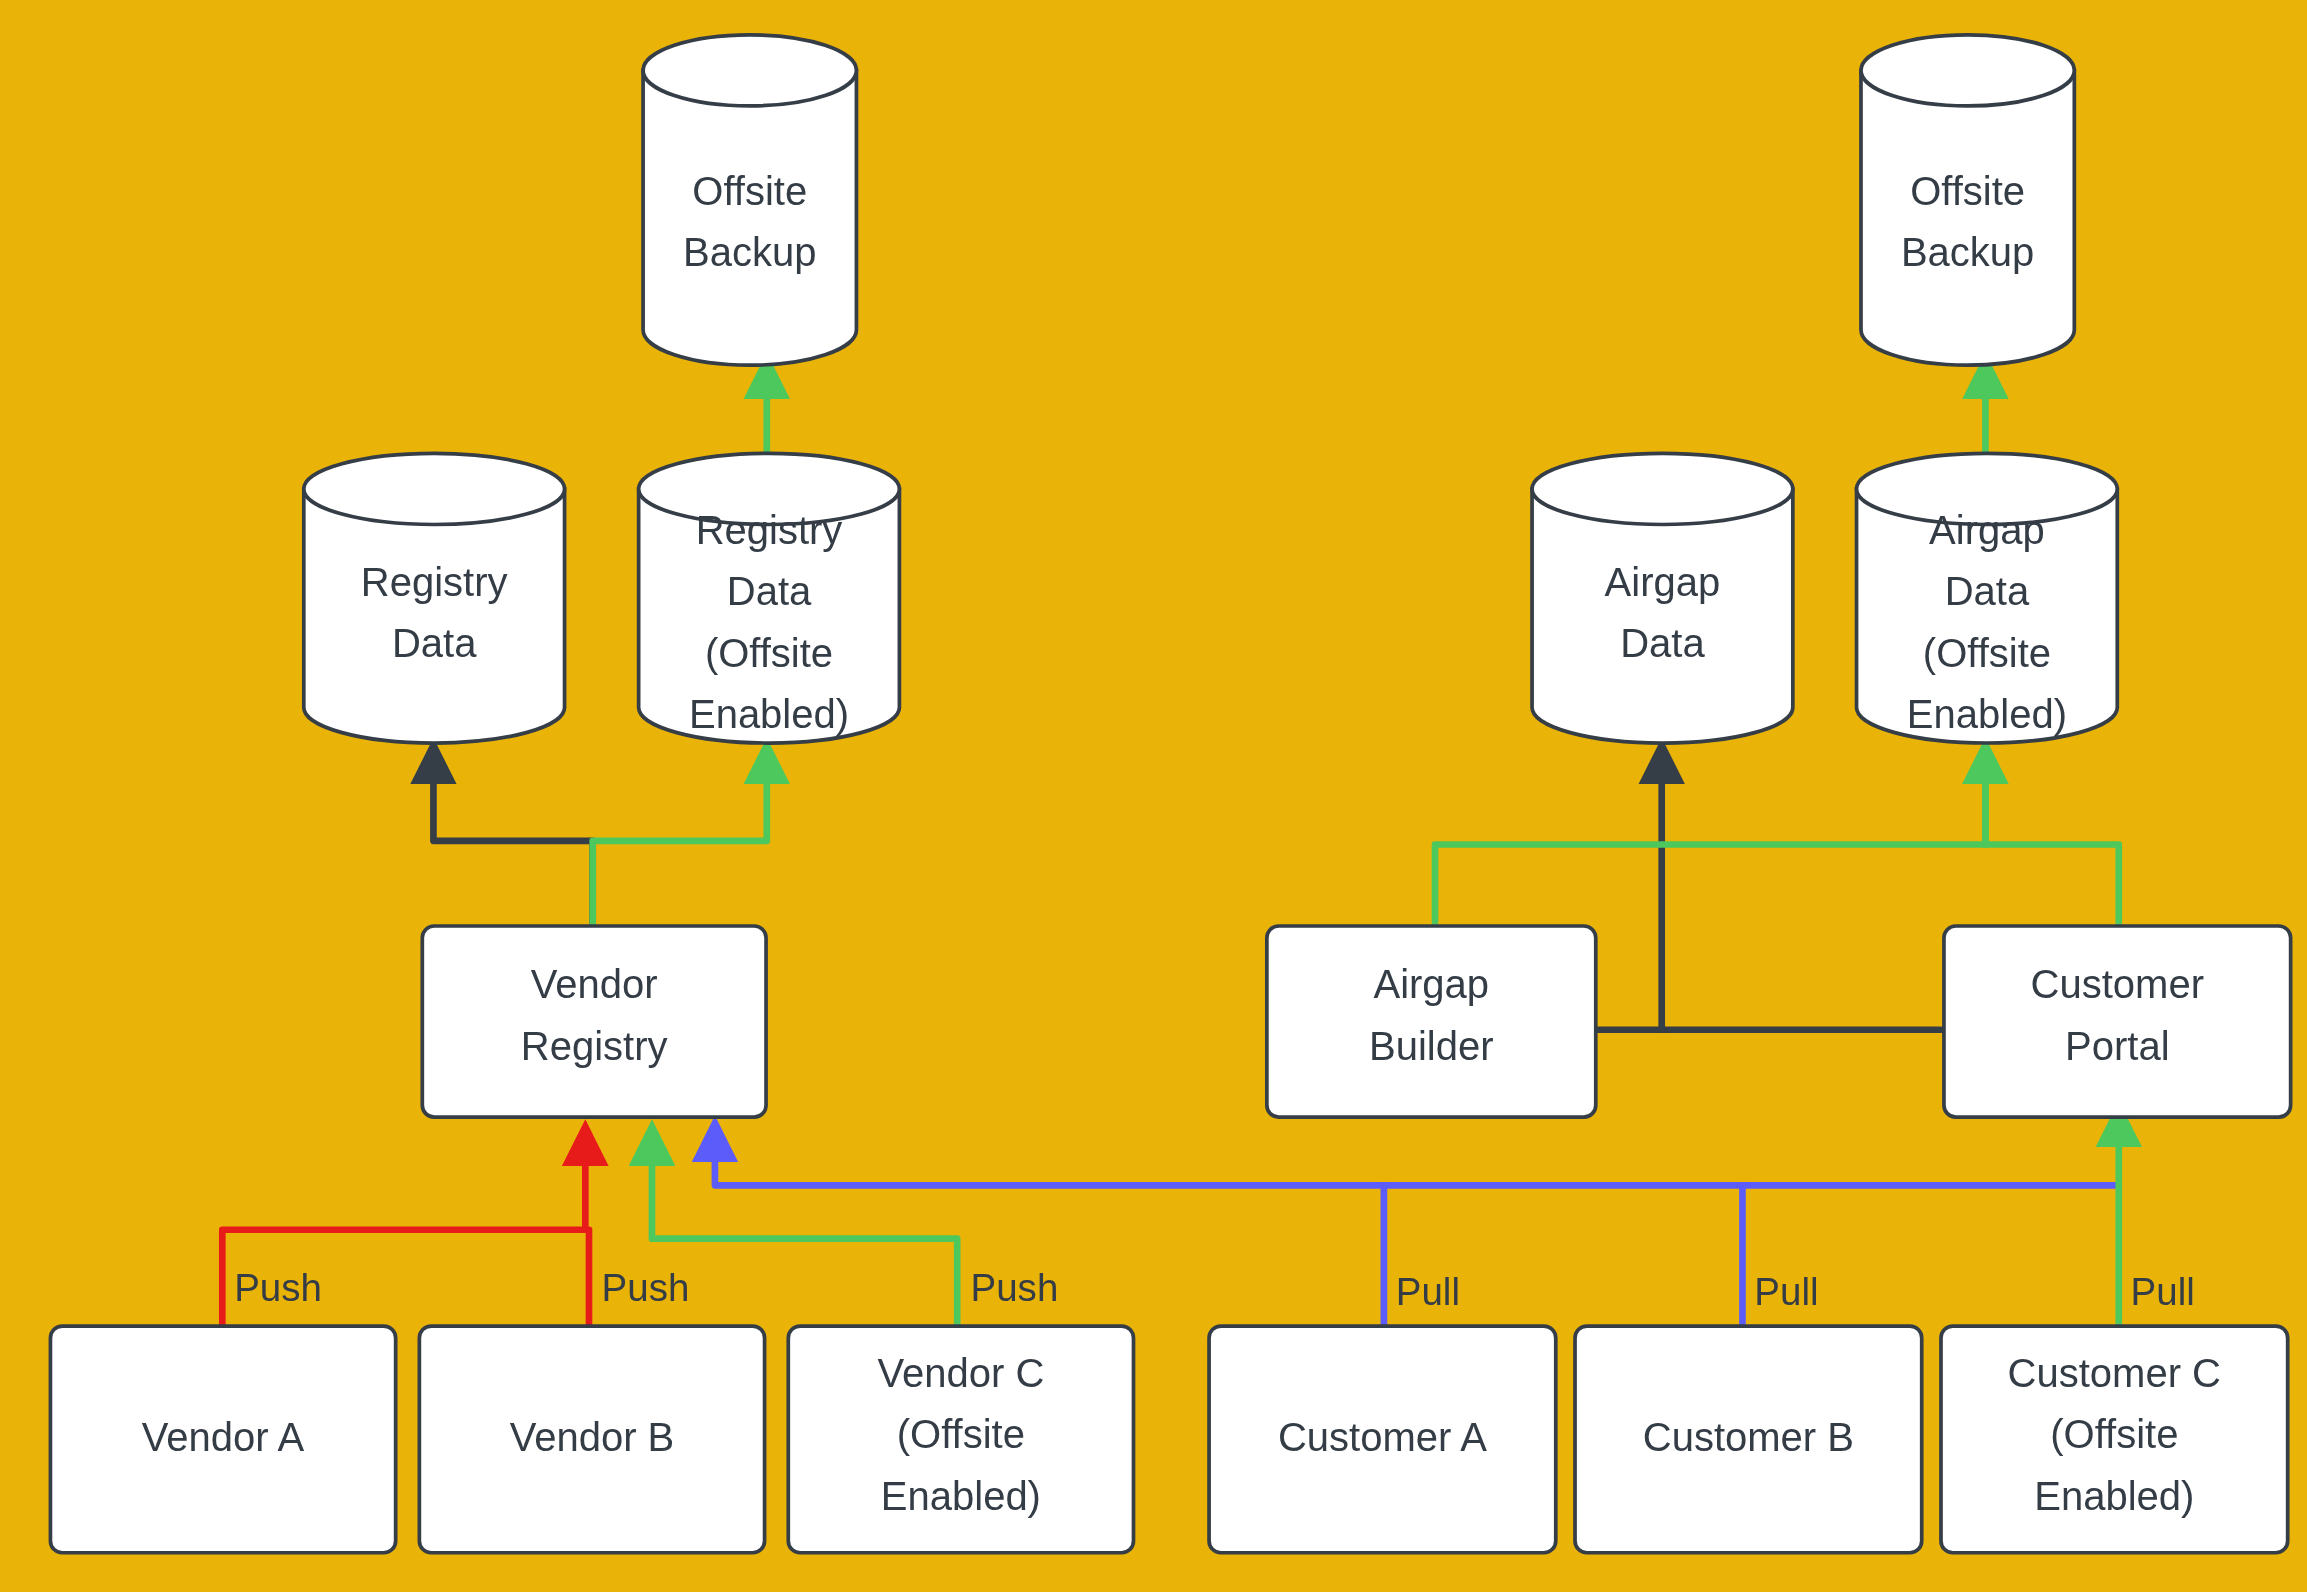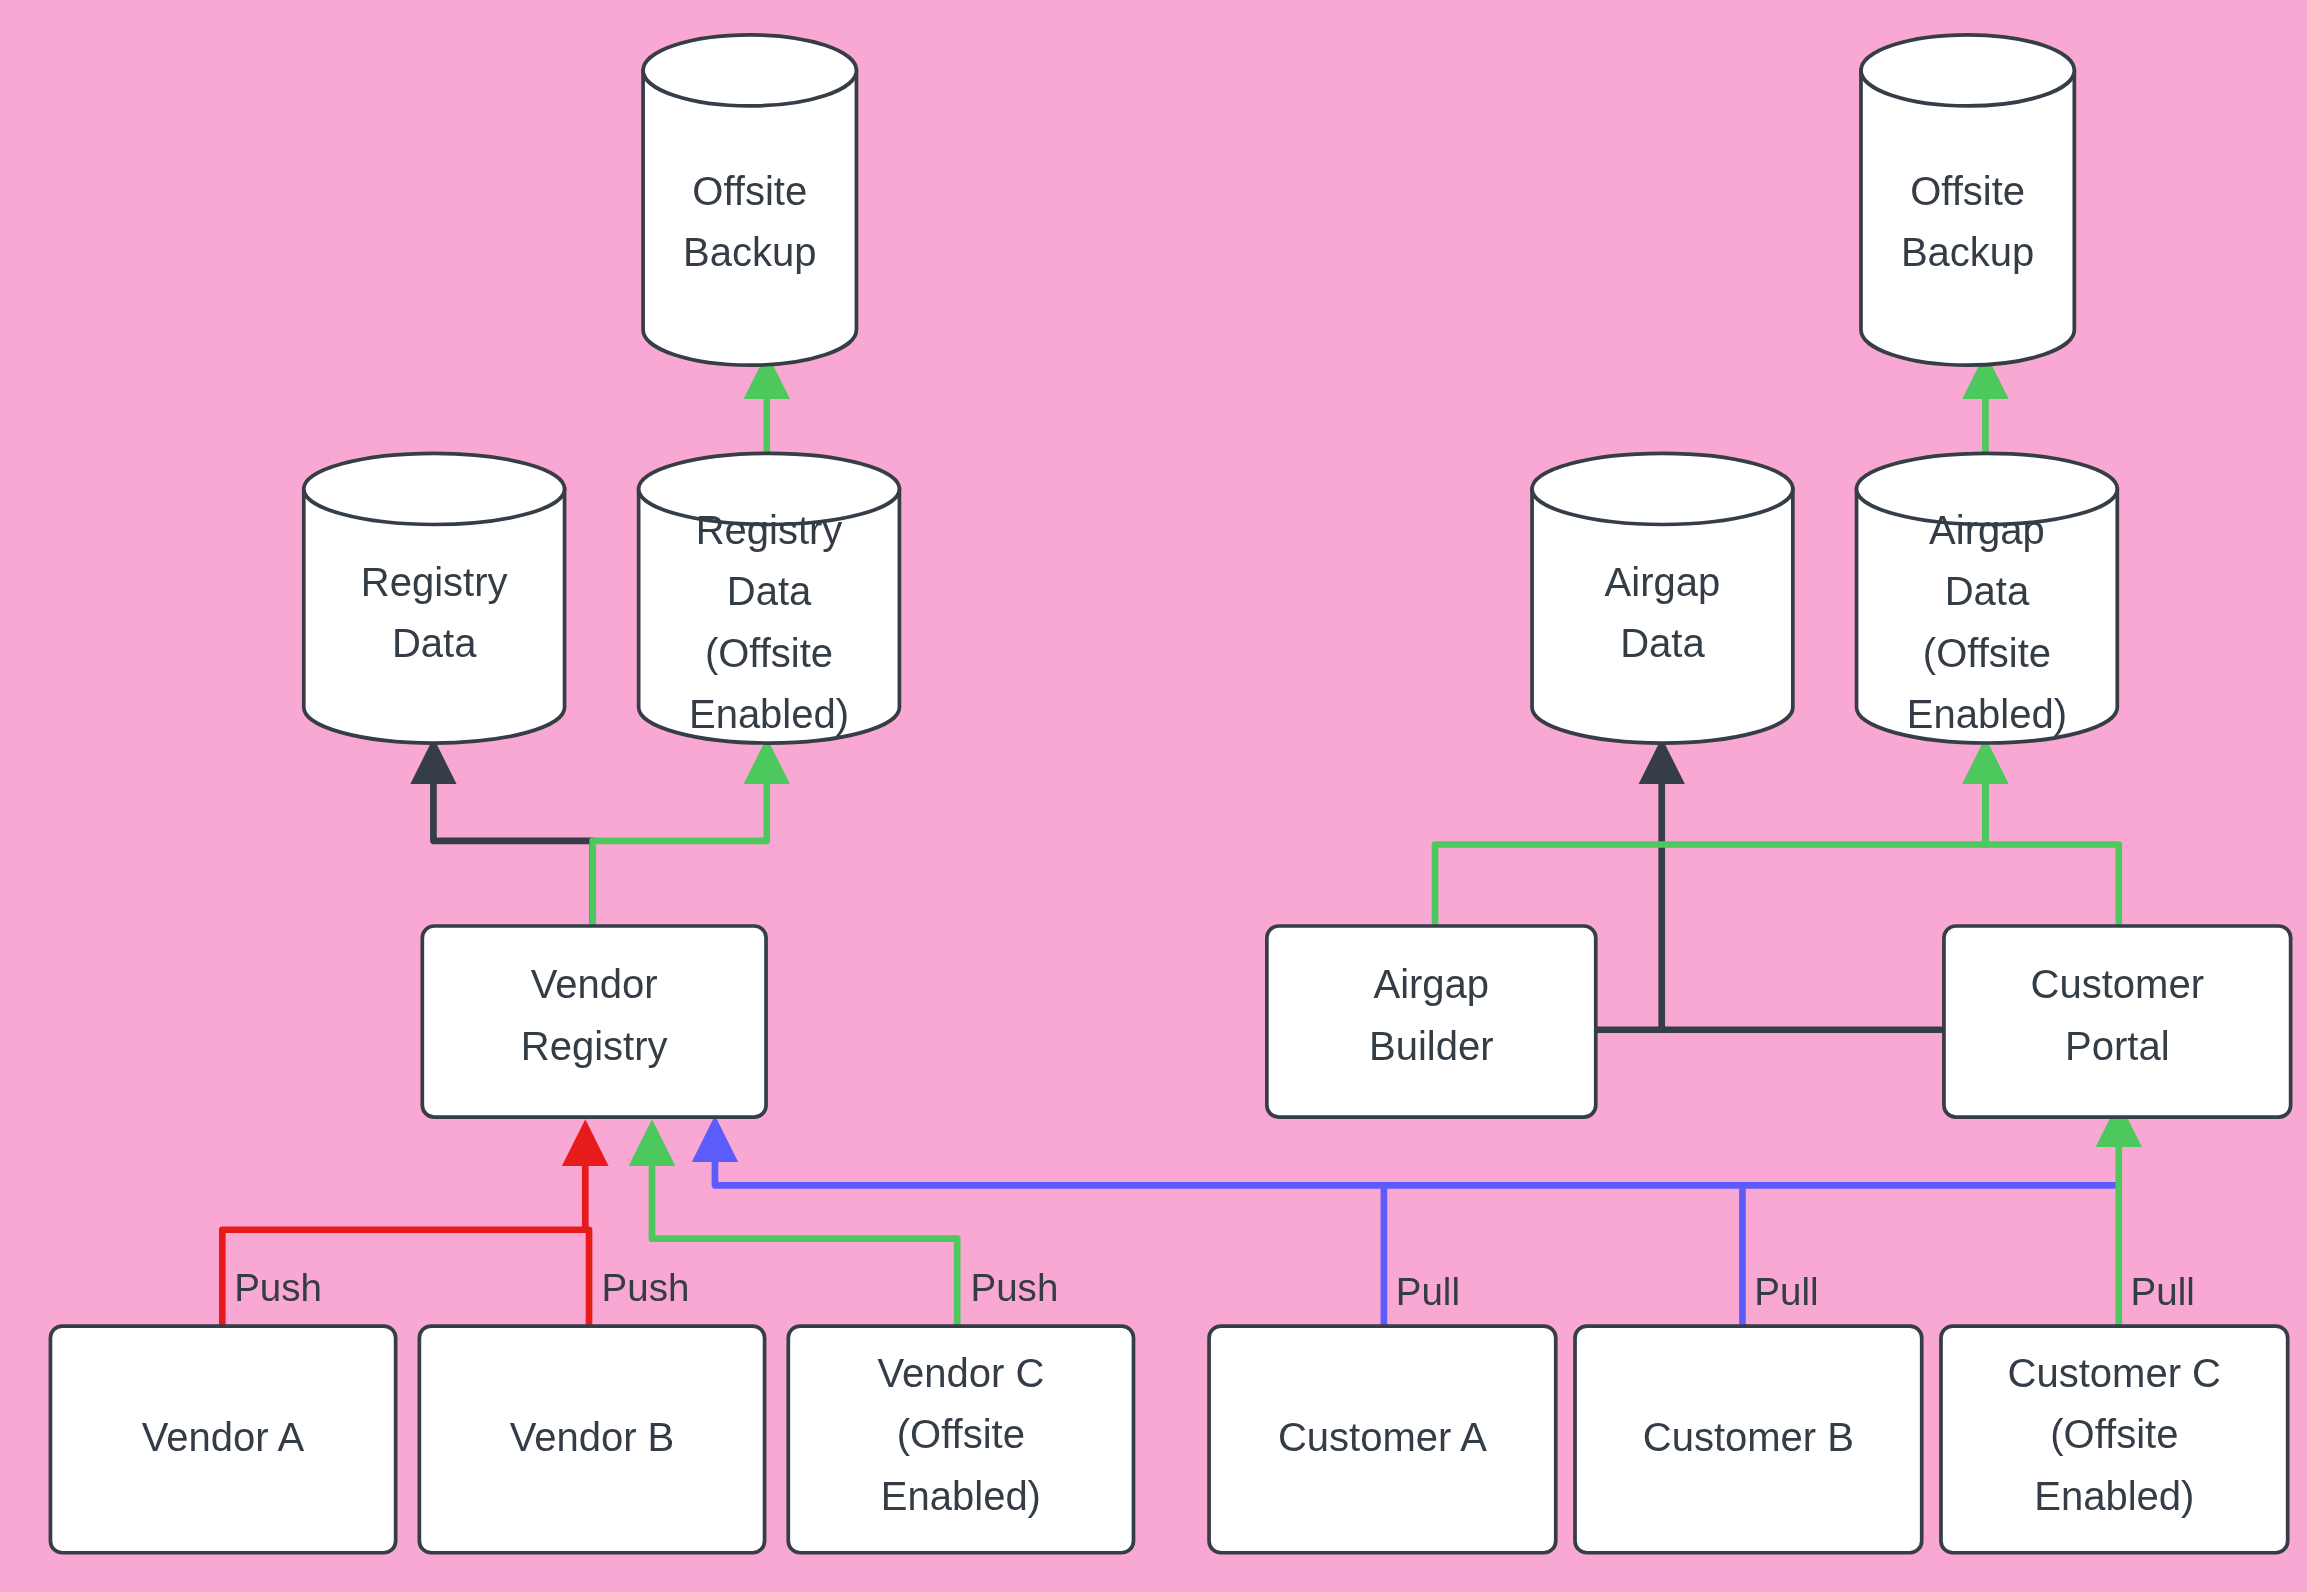--- a/index.html
+++ b/index.html
@@ -7,21 +7,21 @@
     padding: 0;
     background: #ffffff;
   }
   body {
     font-family: "Liberation Sans", sans-serif;
   }
   #diagram-root {
     position: relative;
     width: 2307px;
     height: 1592px;
-    background: #f9a8d4;
+    background: #eab308;
     overflow: hidden;
   }
   svg#flow {
     display: block;
     width: 2307px;
     height: 1592px;
   }
   .node-shape {
     fill: #ffffff;
     stroke: #353D47;

